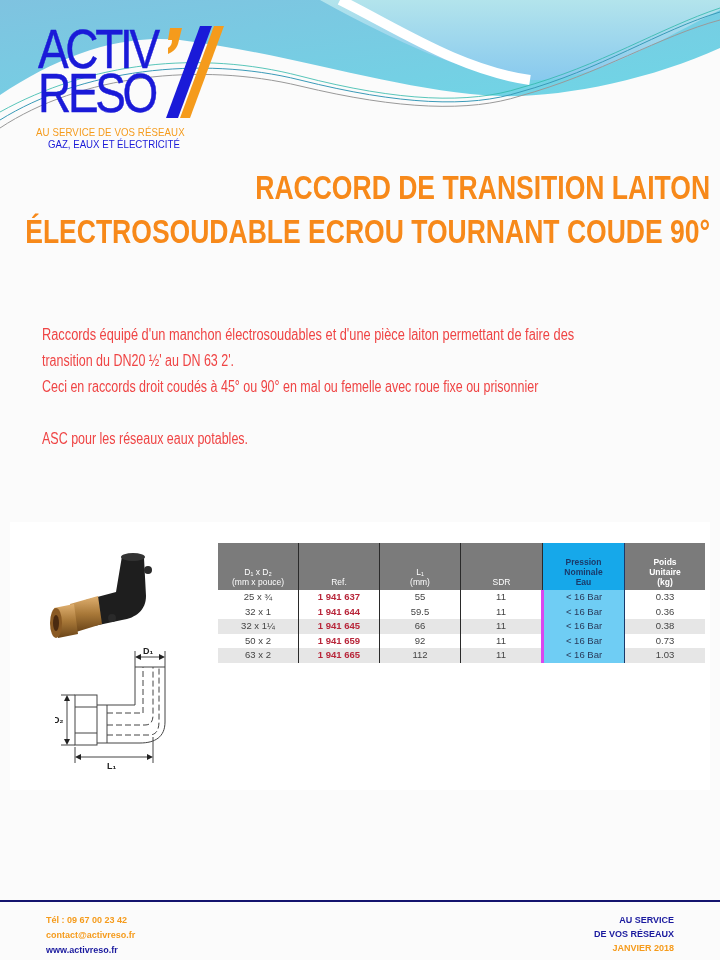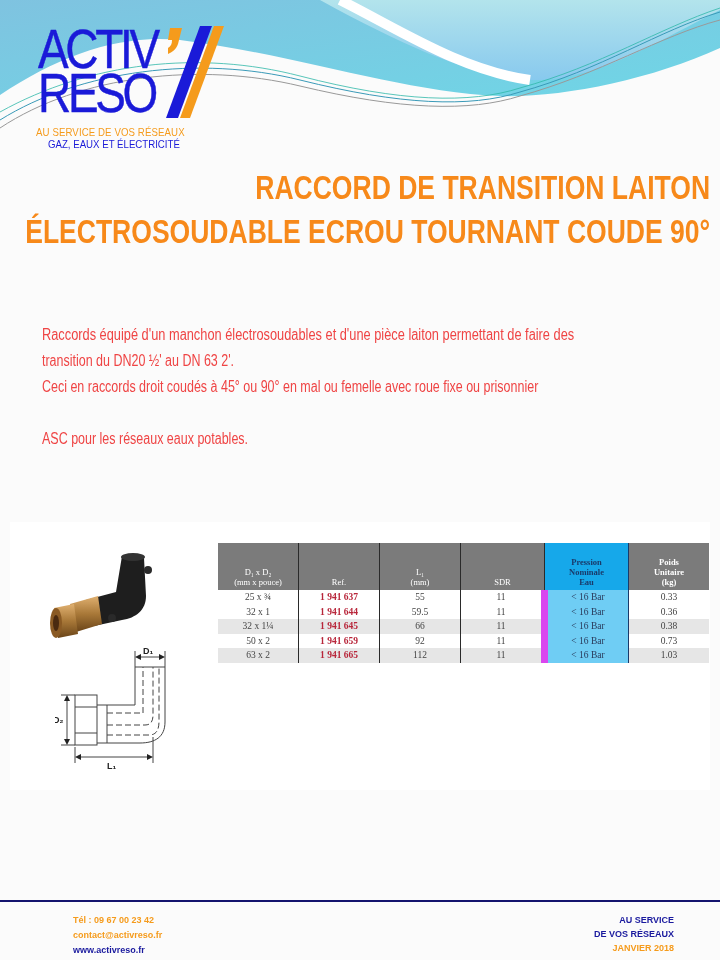--- a/index.html
+++ b/index.html
@@ -53,41 +53,41 @@
     color:#3d94cc; font-size:14px; line-height:18px;
   }
   .bar-left { position:absolute; left:8px; top:0; white-space:nowrap; transform:scaleX(0.86); transform-origin:left top; }
   .bar-right { position:absolute; right:8px; top:0; white-space:nowrap; font-size:15px; }
 
   table.spec {
     position:absolute; left:208px; top:21px; border-collapse:collapse;
     font-size:9px; table-layout:fixed;
   }
   table.spec th, table.spec td {
-    width:80px; text-align:center; padding:0; border-right:1px solid #2a2a2a;font-family:Liberation Serif, serif;
+    width:80px; text-align:center; padding:0; border-right:1px solid #2a2a2a;
   }
   table.spec th:last-child, table.spec td:last-child { border-right:none; }
   table.spec th {
     height:44px; background:#7b7b7b; color:#ffffff; font-weight:normal;
     vertical-align:bottom; line-height:10px; padding-bottom:3px; font-size:8.5px;
   }
   table.spec th.hl { background:#16a8ea; color:#1a3a6a; border-left:1px solid #1a3a6a; border-right:1px solid #1a3a6a; font-weight:bold;}
   table.spec th.bold { font-weight:bold; }
   table.spec td { height:14.5px; line-height:14.5px; color:#444; font-size:9.5px; }
   table.spec tr.odd td { background:#ffffff; }
   table.spec tr.even td { background:#e6e6e6; }
   table.spec td.ref { color:#b8263a; font-weight:bold; }
-  table.spec td.hl { background:#6fcdf4 !important; color:#2a3a5a; border-left:7px solid #d946ef; border-right:1px solid #1a3a6a;margin-left:24px; }
+  table.spec td.hl { background:#6fcdf4 !important; color:#2a3a5a; border-left:3px solid #d946ef; border-right:1px solid #1a3a6a;margin-left:24px; }
 
   .photo { position:absolute; left:30px; top:30px; width:130px; height:90px; }
   .drawing { position:absolute; left:45px; top:125px; width:135px; height:125px; }
 
   .footer-line { position:absolute; left:0; top:900px; width:720px; height:2px; background:#14146e; }
   .f-left { position:absolute; left:46px; top:913px; font-size:9px; font-weight:bold; line-height:15px; }
-  .f-left div { white-space:nowrap;margin-left:27px; }
+  .f-left div { white-space:nowrap; }
   .f-tel { color:#f59b1c; }
   .f-mail { color:#f59b1c; }
   .f-web { color:#1a1a9e; }
   .f-right { position:absolute; right:46px; top:913px; font-size:9px; font-weight:bold; line-height:14px; text-align:right;margin-left:36px; }
   .f-r1, .f-r2 { color:#1a1a9e; }
   .f-r3 { color:#f59b1c; }
 </style>
 </head>
 <body>
 

